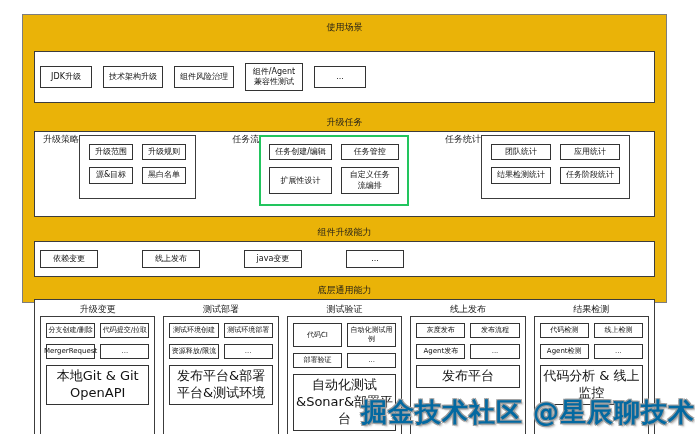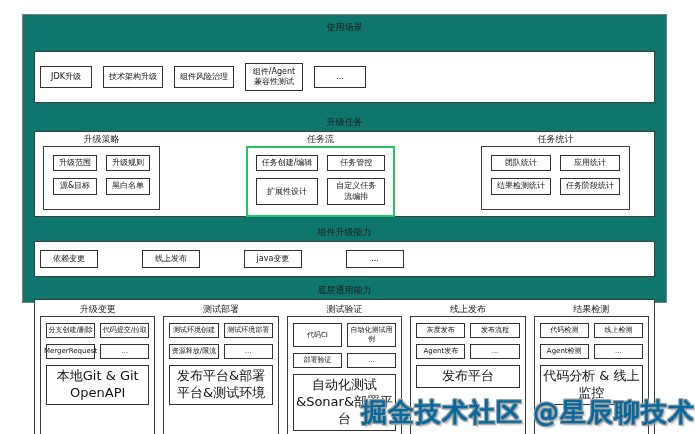--- a/index.html
+++ b/index.html
@@ -2,21 +2,21 @@
 <html><head>
 <meta charset="utf-8">
 <style>
   * { box-sizing: border-box; }
   html, body { margin:0; padding:0; background:#fff; }
   body { width:695px; height:434px; overflow:hidden; font-family:"DejaVu Sans","Liberation Sans",sans-serif; }
   .page { position:relative; width:695px; height:434px; background:#fff; }
 
   .outer {
     position:absolute; left:22px; top:14px; width:645px; height:289px;
-    border:1px solid #7d7d7d; background:#0f766e;
+    border:1px solid #7d7d7d; background:#eab308;
     display:flex; flex-direction:column; padding:6px 11px 8px;
   }
 
   .sec-title { text-align:center; font-size:9px; line-height:12px; color:#1a1a1a; flex:0 0 auto; }
   .sec-box  { border:1px solid #3c3c3c; background:#fff; }
 
   .cell {
     border:1px solid #333; background:#fff; color:#111;
     font-size:8px; line-height:1.3;
     display:flex; align-items:center; justify-content:center; text-align:center;
@@ -24,21 +24,21 @@
   }
 
   
   .sec1 { margin-top:18px; height:52px; display:flex; align-items:center; gap:11px; padding:0 5px; flex:0 0 auto; }
   .sec1 .cell { min-width:52px; }
   .w54 { max-width:58px; min-width:0 !important; }
 
   
   .mt1 { margin-top:13px; }
   .sec2 { margin-top:3px; height:86px; display:flex; justify-content:space-between; padding:2px 24px 6px 8px; flex:0 0 auto; }
-  .group { display:flex; flex-direction:column; align-items:center; }
+  .group { display:flex; flex-direction:row; align-items:flex-start; }
   .group-title { font-size:9px; line-height:11px; color:#1a1a1a; }
   .group-box {
     border:1px solid #3c3c3c; flex:1; margin-top:1px;
     display:grid; grid-template-columns:auto auto; gap:7px 9px;
     padding:8px 9px 14px; align-content:start;
   }
   .group-box .cell { min-height:16px; padding:2px 5px; }
   .g-flow .group-box { border:2px solid #22c55e; padding:7px 8px 10px; }
 
   

